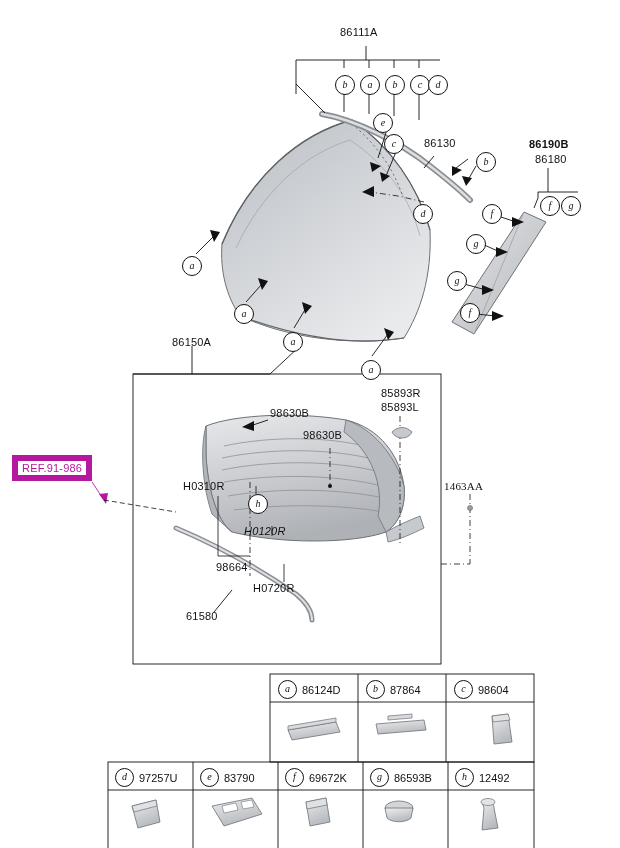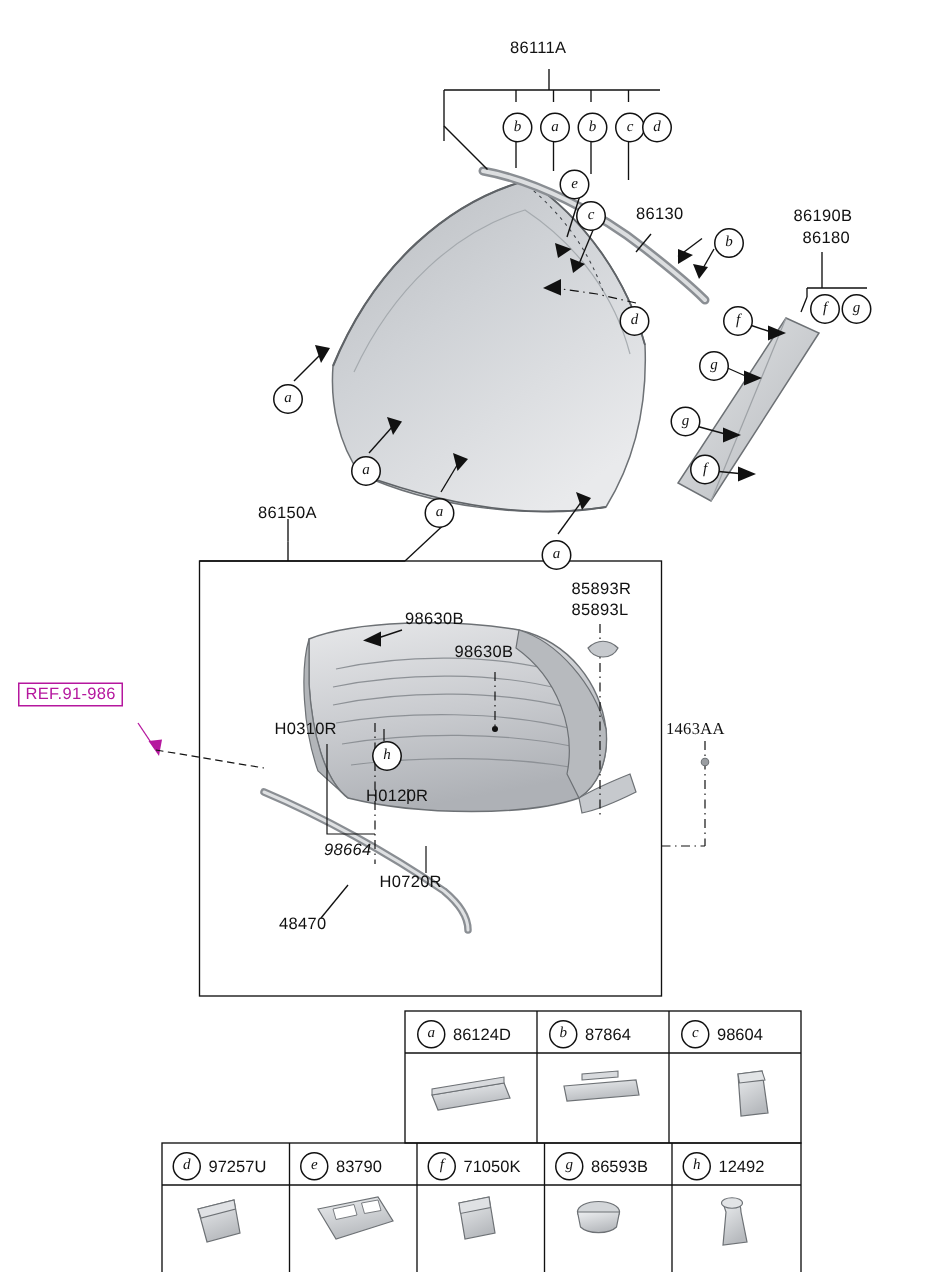--- a/index.html
+++ b/index.html
@@ -15,21 +15,21 @@
   svg.art{position:absolute;left:0;top:0;width:620px;height:848px;}
   .lbl{
     position:absolute;
     font-size:11px;
     font-family:"Liberation Sans", sans-serif;
     color:#111;
     white-space:nowrap;
     letter-spacing:0.2px;
   }
   .lbl.boxed{
-    border:1px solid #0f766e;
+    border:6px solid #0f766e;
     padding:1px 4px;
     background:#fff;
     font-size:11px;
   }
   .lbl.magenta{color:#b5179e;border-color:#b5179e;}
   .circ{
     position:absolute;
     width:18px;height:18px;border-radius:50%;
     border:1px solid #111;background:#fff;
     font-size:10px;line-height:17px;text-align:center;
@@ -229,32 +229,32 @@
 
   <ellipse cx="399" cy="792" rx="14" ry="7" fill="#d3d6d9" stroke="#6d7175" stroke-width="0.8"></ellipse>
   <path d="M385 792 L387 802 C392 807 406 807 411 802 L413 792 Z" fill="url(#partGrad)" stroke="#6d7175" stroke-width="0.8"></path>
 
   <path d="M482 786 C488 782 494 784 494 792 L498 812 L482 814 L484 792 Z" fill="url(#partGrad)" stroke="#6d7175" stroke-width="0.8"></path>
   <ellipse cx="488" cy="786" rx="7" ry="3.5" fill="#e2e4e6" stroke="#6d7175" stroke-width="0.7"></ellipse>
 </svg>
 
 <div class="lbl" style="left:340px;top:10px;">86111A</div>
 <div class="lbl" style="left:424px;top:121px;">86130</div>
-<div class="lbl" style="left:529px;top:122px;">86190B</div>
+<div class="lbl" style="left:529px;top:122px;font-weight:bold;">86190B</div>
 <div class="lbl" style="left:535px;top:137px;">86180</div>
 <div class="lbl" style="left:172px;top:320px;">86150A</div>
 <div class="lbl" style="left:270px;top:391px;">98630B</div>
 <div class="lbl" style="left:303px;top:413px;">98630B</div>
 <div class="lbl" style="left:381px;top:371px;">85893R</div>
 <div class="lbl" style="left:381px;top:385px;">85893L</div>
 <div class="lbl" style="left:183px;top:464px;">H0310R</div>
-<div class="lbl" style="left:244px;top:509px;">H0120R</div>
-<div class="lbl" style="left:216px;top:545px;font-style:italic;">98664</div>
+<div class="lbl" style="left:244px;top:509px;font-style:italic;">H0120R</div>
+<div class="lbl" style="left:216px;top:545px;">98664</div>
 <div class="lbl" style="left:253px;top:566px;">H0720R</div>
-<div class="lbl" style="left:186px;top:594px;">48470</div>
+<div class="lbl" style="left:186px;top:594px;">61580</div>
 <div class="lbl" style="left:444px;top:464px;font-family:Liberation Serif, serif;">1463AA</div>
 <div class="lbl boxed magenta" style="left:12px;top:439px;">REF.91-986</div>
 
 <div class="circ" style="left:335px;top:59px;">b</div>
 <div class="circ" style="left:360px;top:59px;">a</div>
 <div class="circ" style="left:385px;top:59px;">b</div>
 <div class="circ" style="left:410px;top:59px;">c</div>
 <div class="circ" style="left:428px;top:59px;">d</div>
 
 <div class="circ" style="left:373px;top:97px;">e</div>
@@ -291,21 +291,21 @@
   <div class="cellhead" style="left:115px;top:752px;">
     <span class="hcirc">d</span>
     <span>97257U</span>
   </div>
   <div class="cellhead" style="left:200px;top:752px;">
     <span class="hcirc">e</span>
     <span>83790</span>
   </div>
   <div class="cellhead" style="left:285px;top:752px;">
     <span class="hcirc">f</span>
-    <span>71050K</span>
+    <span>69672K</span>
   </div>
   <div class="cellhead" style="left:370px;top:752px;">
     <span class="hcirc">g</span>
     <span>86593B</span>
   </div>
   <div class="cellhead" style="left:455px;top:752px;">
     <span class="hcirc">h</span>
     <span>12492</span>
   </div>
 </div>

